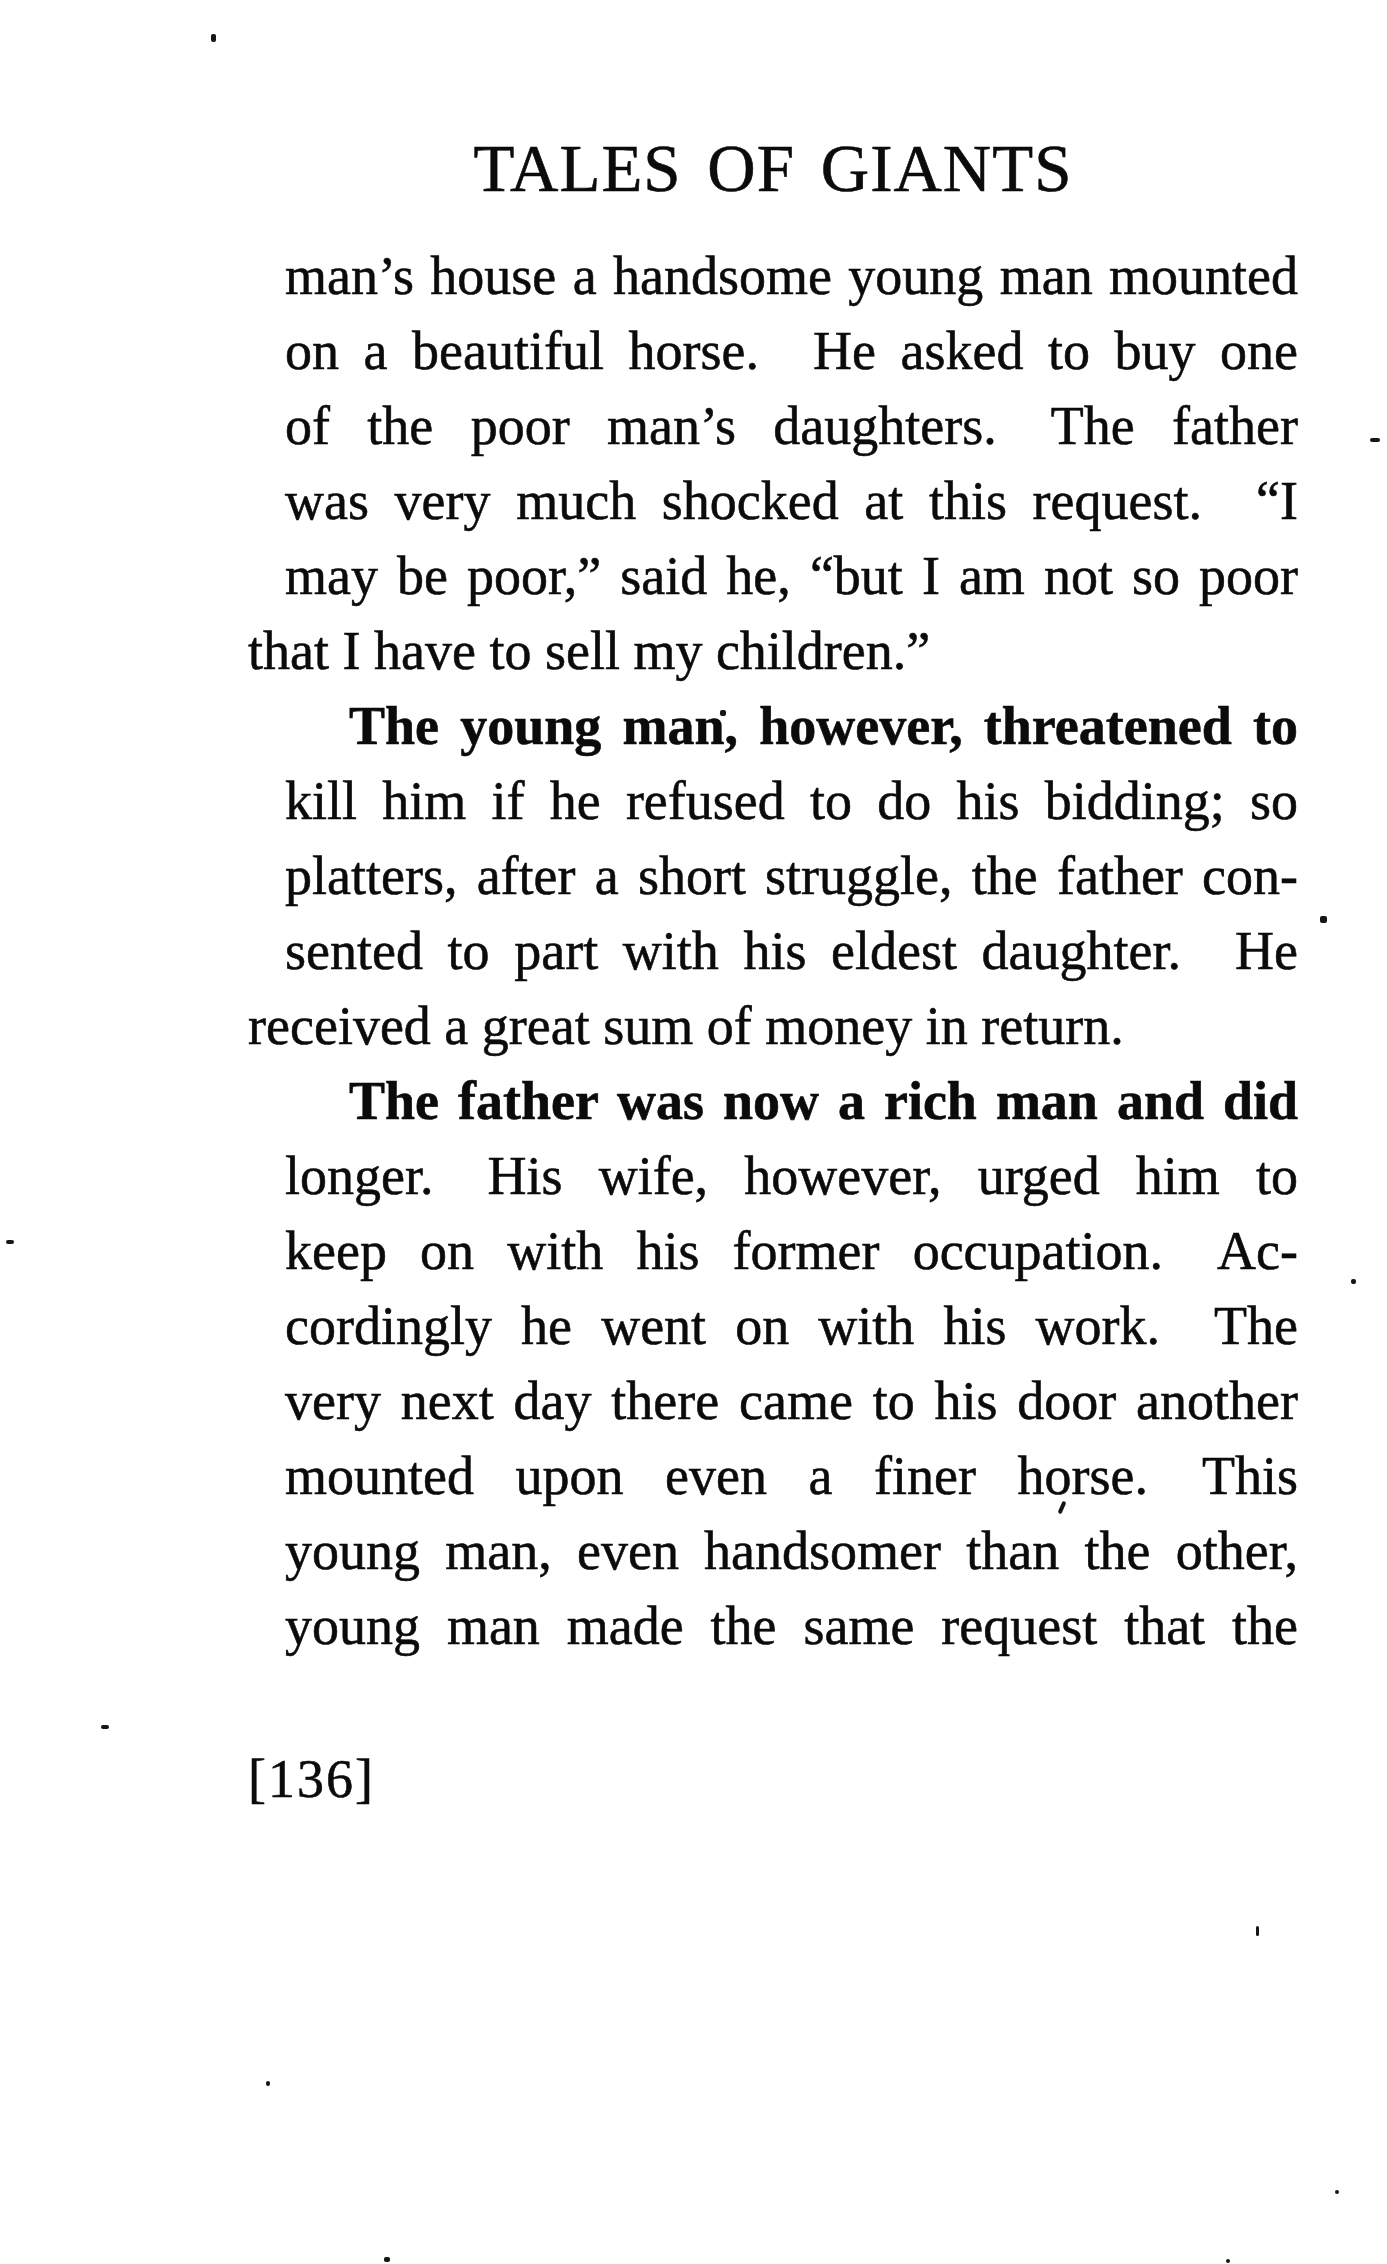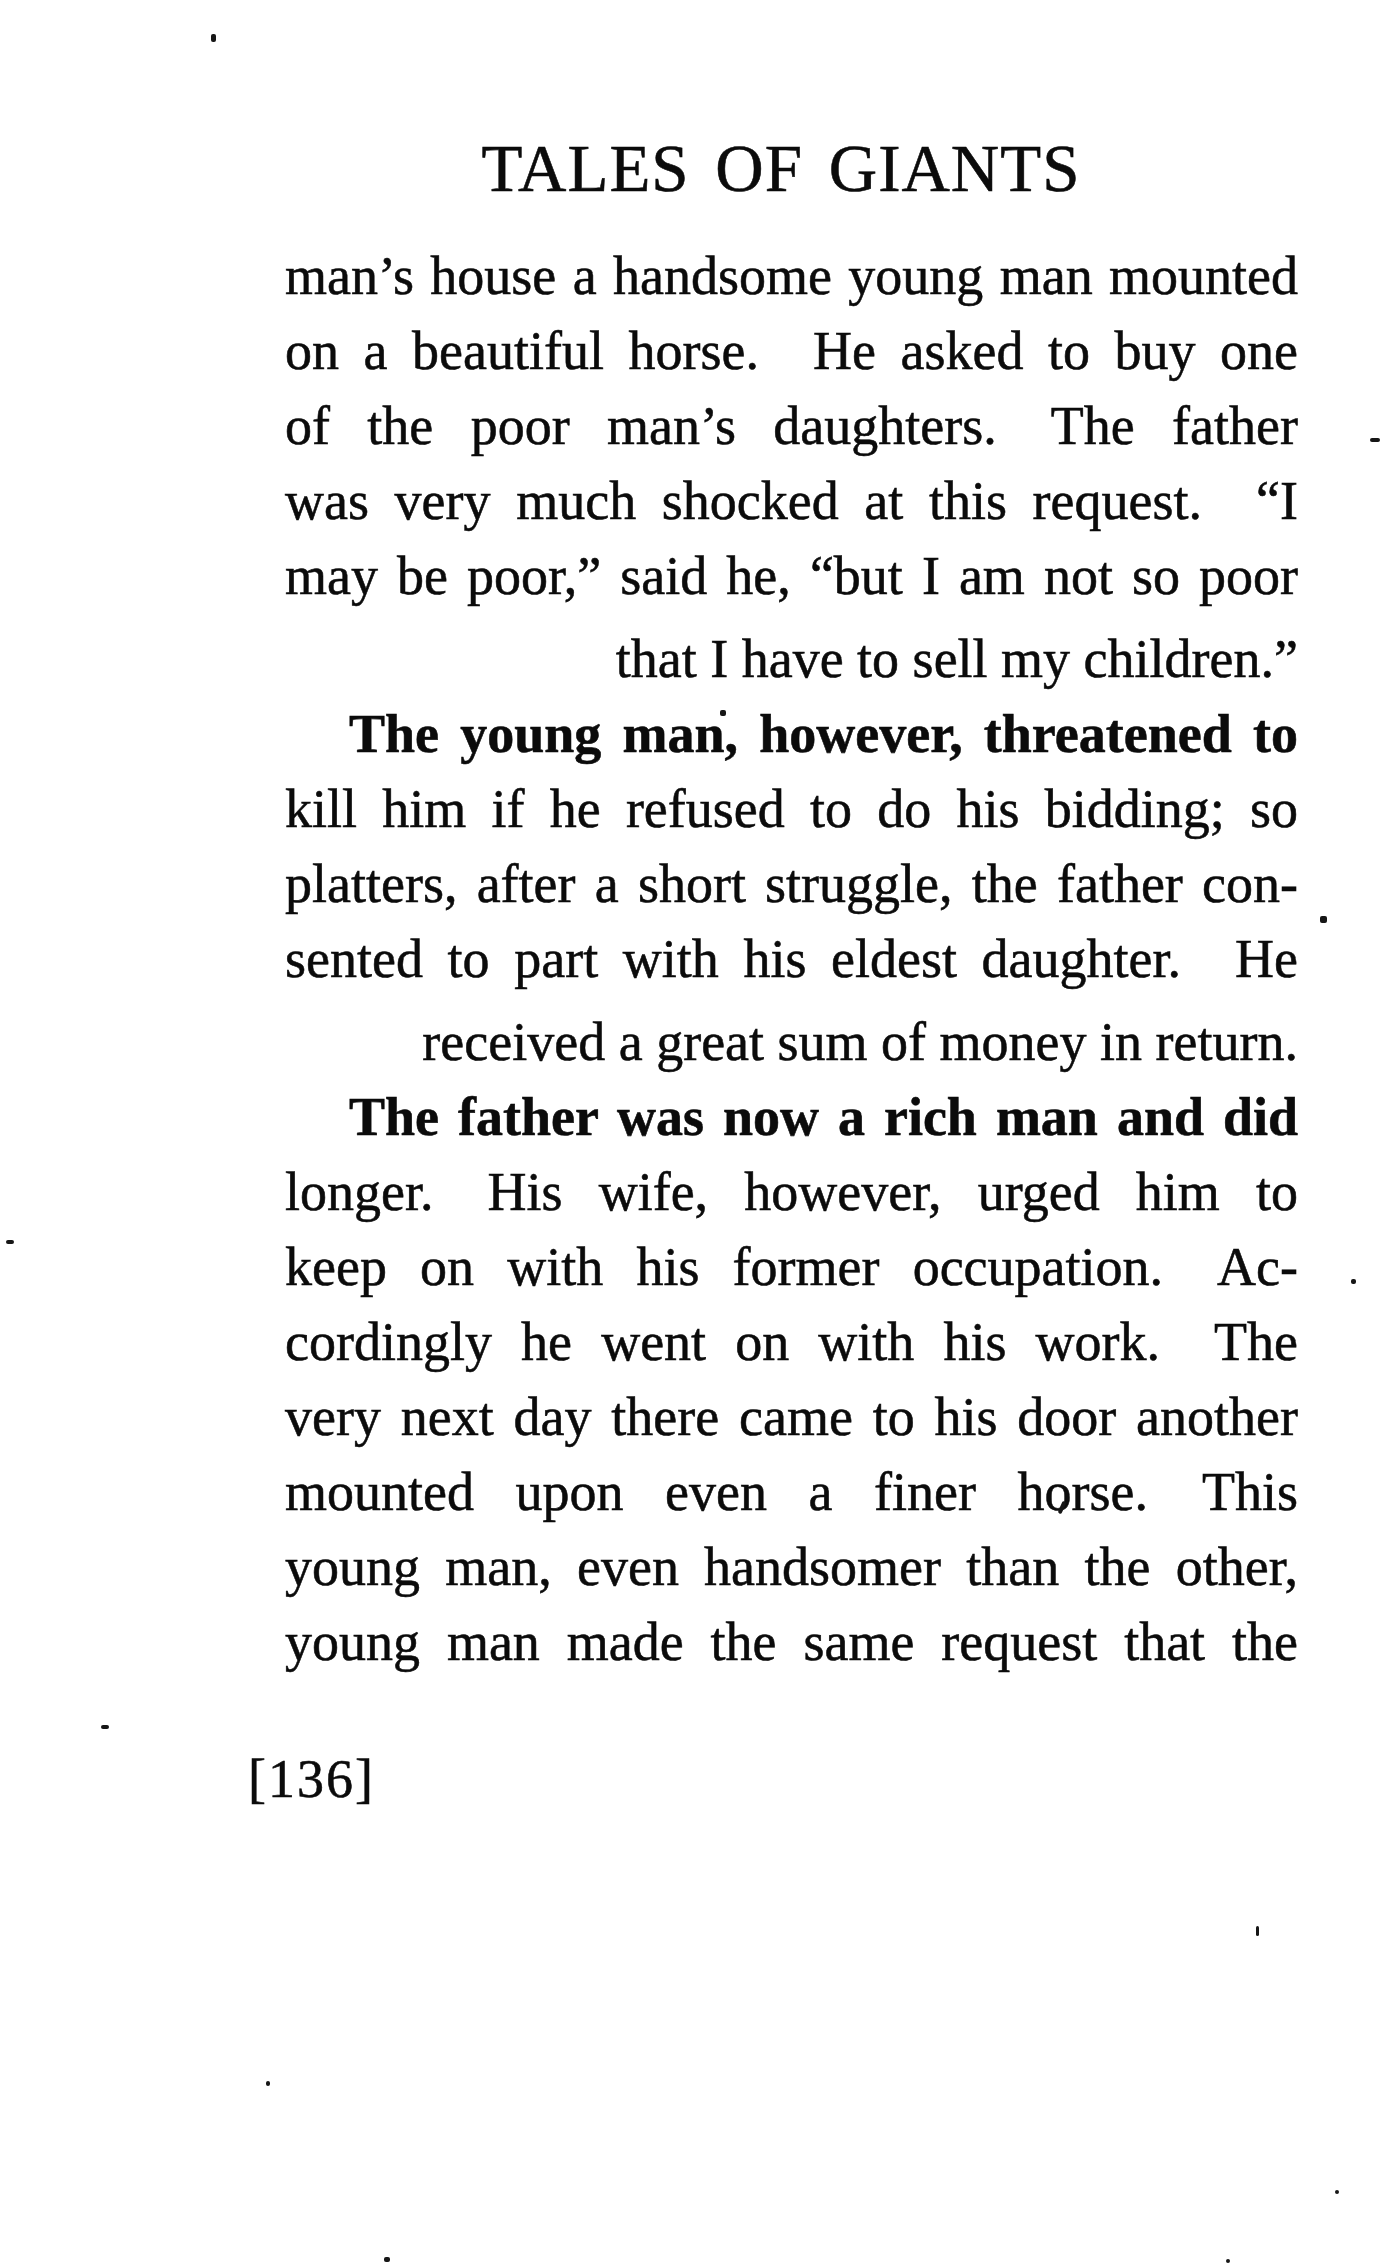--- a/index.html
+++ b/index.html
@@ -8,21 +8,21 @@
     width: 1387px;
     height: 2264px;
     background: #ffffff;
     overflow: hidden;
     color: #0b0b0b;
     font-family: "Liberation Serif", "DejaVu Serif", serif;
     -webkit-text-stroke: 0.55px currentColor;
   }
   .running-head {
     position: absolute;
-    left: 256px;
+    left: 248px;
     top: 131px;
     width: 1050px;
     font-size: 67px;
     line-height: 75px;
     text-align: center;
     word-spacing: 8px;
     letter-spacing: 1px;
     white-space: nowrap;
   }
   .text-block {
@@ -36,21 +36,21 @@
     height: 75px;
     line-height: 75px;
     white-space: pre-wrap;
   }
   .line.j {
     text-align: justify;
     text-align-last: justify;
     text-justify: inter-word;
     margin-left: 37px;
   }
-  .line.end { text-align: right; margin-top: 8px; }
+  .line.end { text-align: left; }
   .line.indent { text-indent: 64px; font-weight: bold; }
   .folio {
     position: absolute;
     left: 248px;
     top: 1742px;
     width: 1050px;
     font-size: 54px;
     line-height: 75px;
     letter-spacing: 2px;
   }

